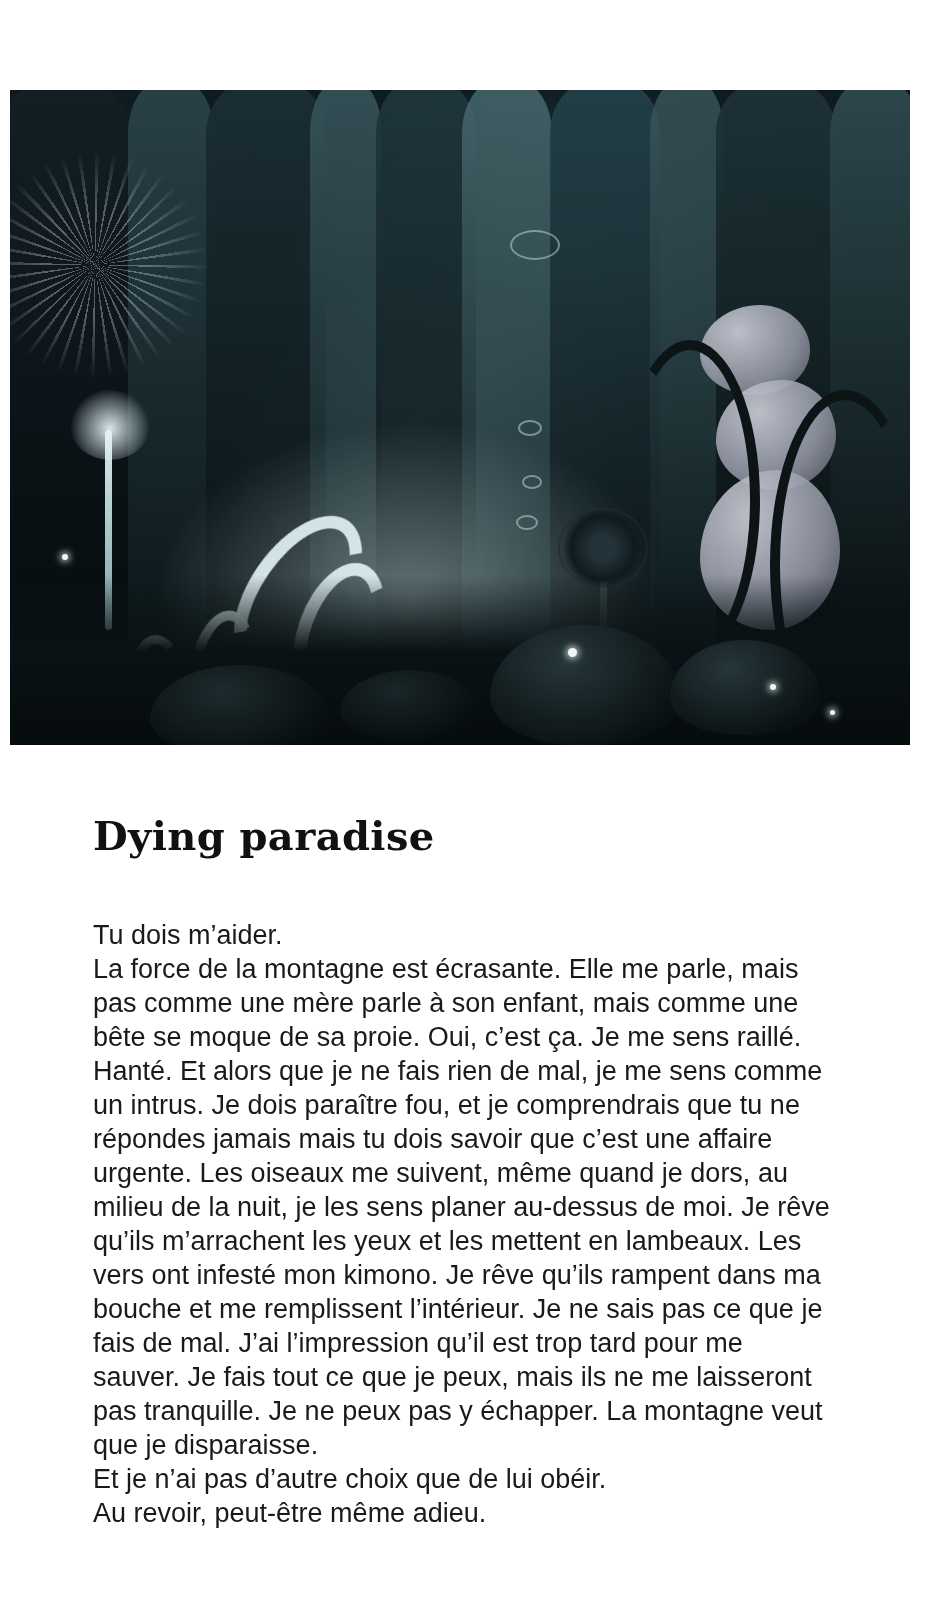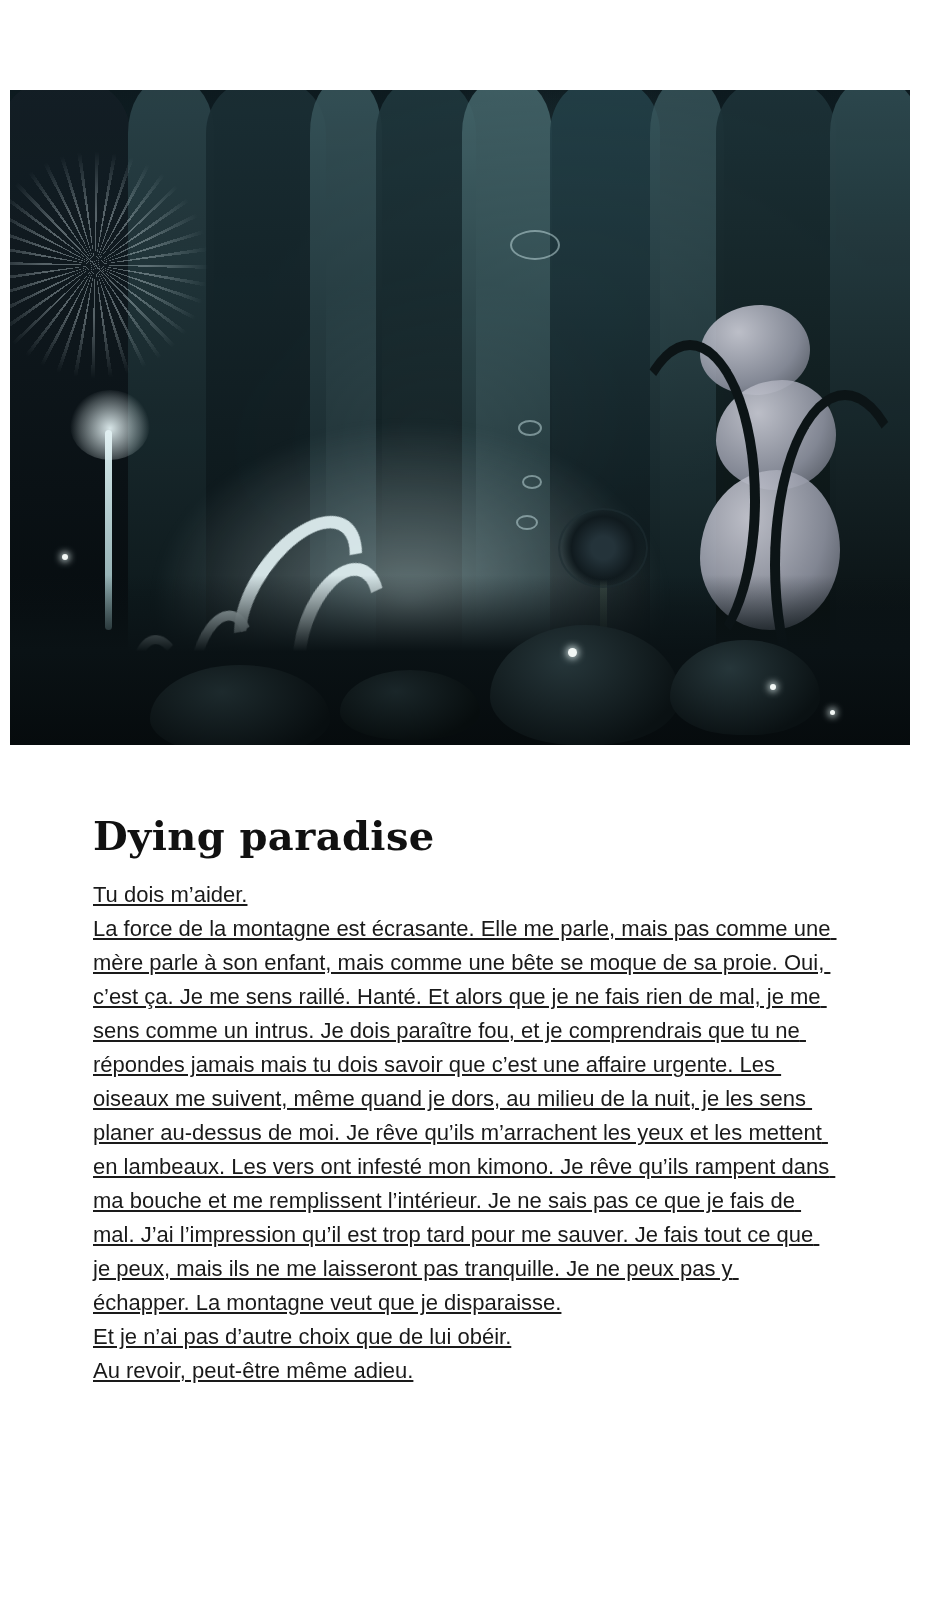--- a/index.html
+++ b/index.html
@@ -148,27 +148,26 @@
     top: 785px;
     font-family: "DejaVu Serif", "Liberation Serif", serif;
     font-weight: 700;
     font-size: 40px;
     letter-spacing: 0.4px;
     color: #111111;
   }
   .body-text {
     position: absolute;
     left: 93px;
-    top: 878px;
+    top: 918px;
     width: 742px;
-    font-size: 22px;
+    font-size: 27px;
     line-height: 34px;
     color: #1a1a1a;
     white-space: pre-wrap;
-    text-decoration: underline;
   }
 </style>
 </head>
 <body>
 
 <div class="page">
 
   <div class="illustration">
     <div class="art">
       <div class="col c0"></div>

